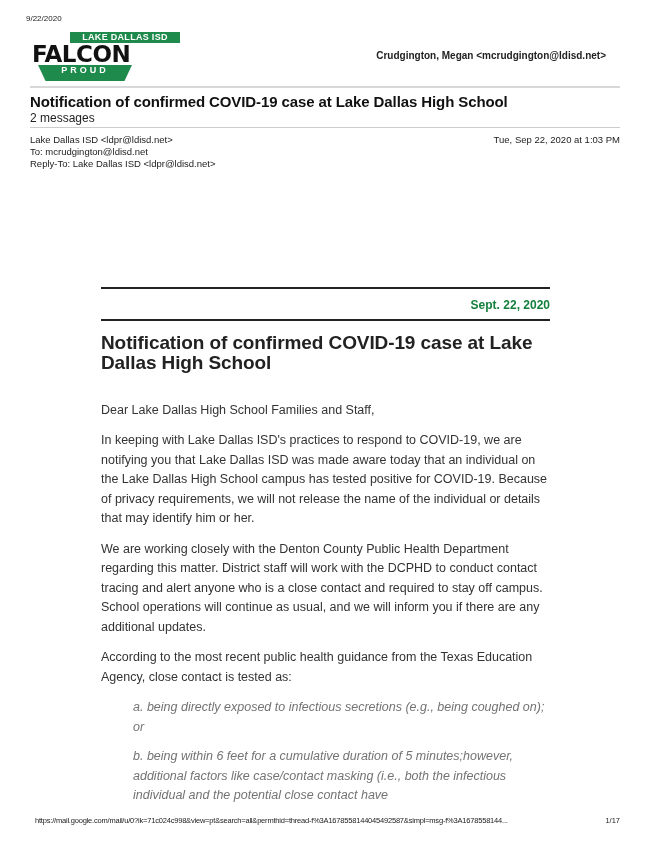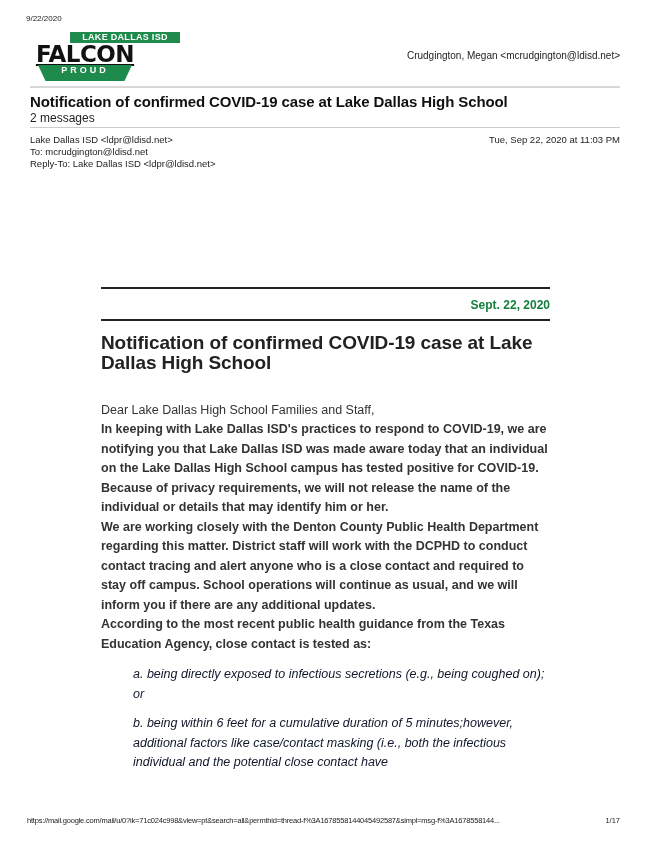--- a/index.html
+++ b/index.html
@@ -5,45 +5,45 @@
     * { box-sizing: border-box; margin: 0; padding: 0; }
     html, body { width: 650px; height: 841px; background: #ffffff; overflow: hidden; }
     body { position: relative; font-family: "Liberation Sans", sans-serif; color: #222; }
 
     .print-header { position: absolute; top: 14px; left: 26px; right: 26px; height: 12px; font-size: 8px; color: #222; }
     .print-date { position: absolute; left: 0; top: 0; }
     .print-title { position: absolute; left: 160px; top: 0; letter-spacing: -0.1px; }
 
     .logo { position: absolute; left: 30px; top: 32px; width: 110px; height: 46px; }
     .logo-top { position: absolute; left: 0; top: 0; width: 110px; height: 11px; background: #1e8a4c; color: #fff; font-size: 9px; font-weight: bold; line-height: 11px; text-align: center; letter-spacing: 0.3px; margin-left: 40px; }
-    .logo-mid { position: absolute; left: 2px; top: 11px; width: 106px; height: 22px; color: #111; font-size: 23px; font-weight: 900; line-height: 22px; text-align: center; letter-spacing: -0.5px; font-family: "DejaVu Sans", sans-serif; text-decoration: underline; }
+    .logo-mid { position: absolute; left: 2px; top: 11px; width: 106px; height: 22px; color: #111; font-size: 23px; font-weight: 900; line-height: 22px; letter-spacing: -0.5px; font-family: "DejaVu Sans", sans-serif; }
     .logo-bot { position: absolute; left: 8px; top: 33px; width: 94px; height: 16px; background: #1e8a4c; color: #fff; font-size: 9px; font-weight: bold; line-height: 11px; text-align: center; letter-spacing: 3px; clip-path: polygon(0 0, 100% 0, 92% 100%, 8% 100%); }
 
-    .account { position: absolute; right: 30px; top: 50px; font-size: 10px; color: #222; }
+    .account { position: absolute; right: 44px; top: 50px; font-size: 10px; color: #222; font-weight: bold; }
 
     .rule-grey { position: absolute; left: 30px; right: 30px; height: 2px; background: #d8d8d8; }
     .rule-thin { position: absolute; left: 30px; right: 30px; height: 1px; background: #cccccc; }
 
     .subject { position: absolute; left: 30px; top: 93px; font-size: 15px; font-weight: bold; color: #111; letter-spacing: -0.1px; }
     .msg-count { position: absolute; left: 30px; top: 111px; font-size: 12px; color: #222; }
 
     .meta { position: absolute; left: 30px; top: 134px; font-size: 9.5px; line-height: 12px; color: #222; }
     .meta-date { position: absolute; right: 30px; top: 134px; font-size: 9.5px; color: #222; }
 
     .newsletter { position: absolute; left: 101px; top: 287px; width: 449px; }
     .nl-rule { height: 2px; background: #222; }
     .nl-date { text-align: right; font-size: 12px; font-weight: bold; color: #15803d; padding: 9px 0 7px; }
     .nl-title { font-size: 19px; font-weight: bold; color: #222; line-height: 20px; margin-top: 12px; letter-spacing: -0.1px; }
     .nl-greeting { font-size: 12.5px; color: #333; margin-top: 28px; line-height: 19px; }
-    .nl-para { font-size: 12.5px; color: #333; line-height: 19.5px; font-weight: bold; }
+    .nl-para { font-size: 12.5px; color: #333; margin-top: 11px; line-height: 19.5px; }
     .nl-list { margin-left: 32px; margin-top: 11px; }
-    .nl-item { font-size: 12.5px; font-style: italic; color: #0f172a; line-height: 19.5px; margin-bottom: 10px; }
+    .nl-item { font-size: 12.5px; font-style: italic; color: #737373; line-height: 19.5px; margin-bottom: 10px; }
 
     .print-footer { position: absolute; left: 26px; right: 30px; top: 816px; font-size: 7.5px; color: #222; white-space: nowrap; }
-    .footer-url { position: absolute; left: 1px; top: 0; letter-spacing: -0.2px; text-align: right; }
+    .footer-url { position: absolute; left: 9px; top: 0; letter-spacing: -0.2px; text-align: right; }
     .footer-page { position: absolute; right: 0; top: 0; }
   </style>
 </head>
 <body>
 
 <div class="print-header">
   <span class="print-date">9/22/2020</span>
 </div>
 
 <div class="logo">
@@ -59,21 +59,21 @@
 <div class="subject">Notification of confirmed COVID-19 case at Lake Dallas High School</div>
 <div class="msg-count">2 messages</div>
 
 <div class="rule-thin" style="top:127px;"></div>
 
 <div class="meta">
   <div>Lake Dallas ISD &lt;ldpr@ldisd.net&gt;</div>
   <div>To: mcrudgington@ldisd.net</div>
   <div>Reply-To: Lake Dallas ISD &lt;ldpr@ldisd.net&gt;</div>
 </div>
-<div class="meta-date">Tue, Sep 22, 2020 at 11:03 PM</div>
+<div class="meta-date">Tue, Sep 22, 2020 at 1:03 PM</div>
 
 <div class="newsletter">
   <div class="nl-rule"></div>
   <div class="nl-date">Sept. 22, 2020</div>
   <div class="nl-rule"></div>
   <h1 class="nl-title">Notification of confirmed COVID-19 case at Lake Dallas High School</h1>
   <p class="nl-greeting">Dear Lake Dallas High School Families and Staff,</p>
   <p class="nl-para">In keeping with Lake Dallas ISD's practices to respond to COVID-19, we are notifying you that Lake Dallas ISD was made aware today that an individual on the Lake Dallas High School campus has tested positive for COVID-19. Because of privacy requirements, we will not release the name of the individual or details that may identify him or her.</p>
   <p class="nl-para">We are working closely with the Denton County Public Health Department regarding this matter. District staff will work with the DCPHD to conduct contact tracing and alert anyone who is a close contact and required to stay off campus. School operations will continue as usual, and we will inform you if there are any additional updates.</p>
   <p class="nl-para">According to the most recent public health guidance from the Texas Education Agency, close contact is tested as:</p>

